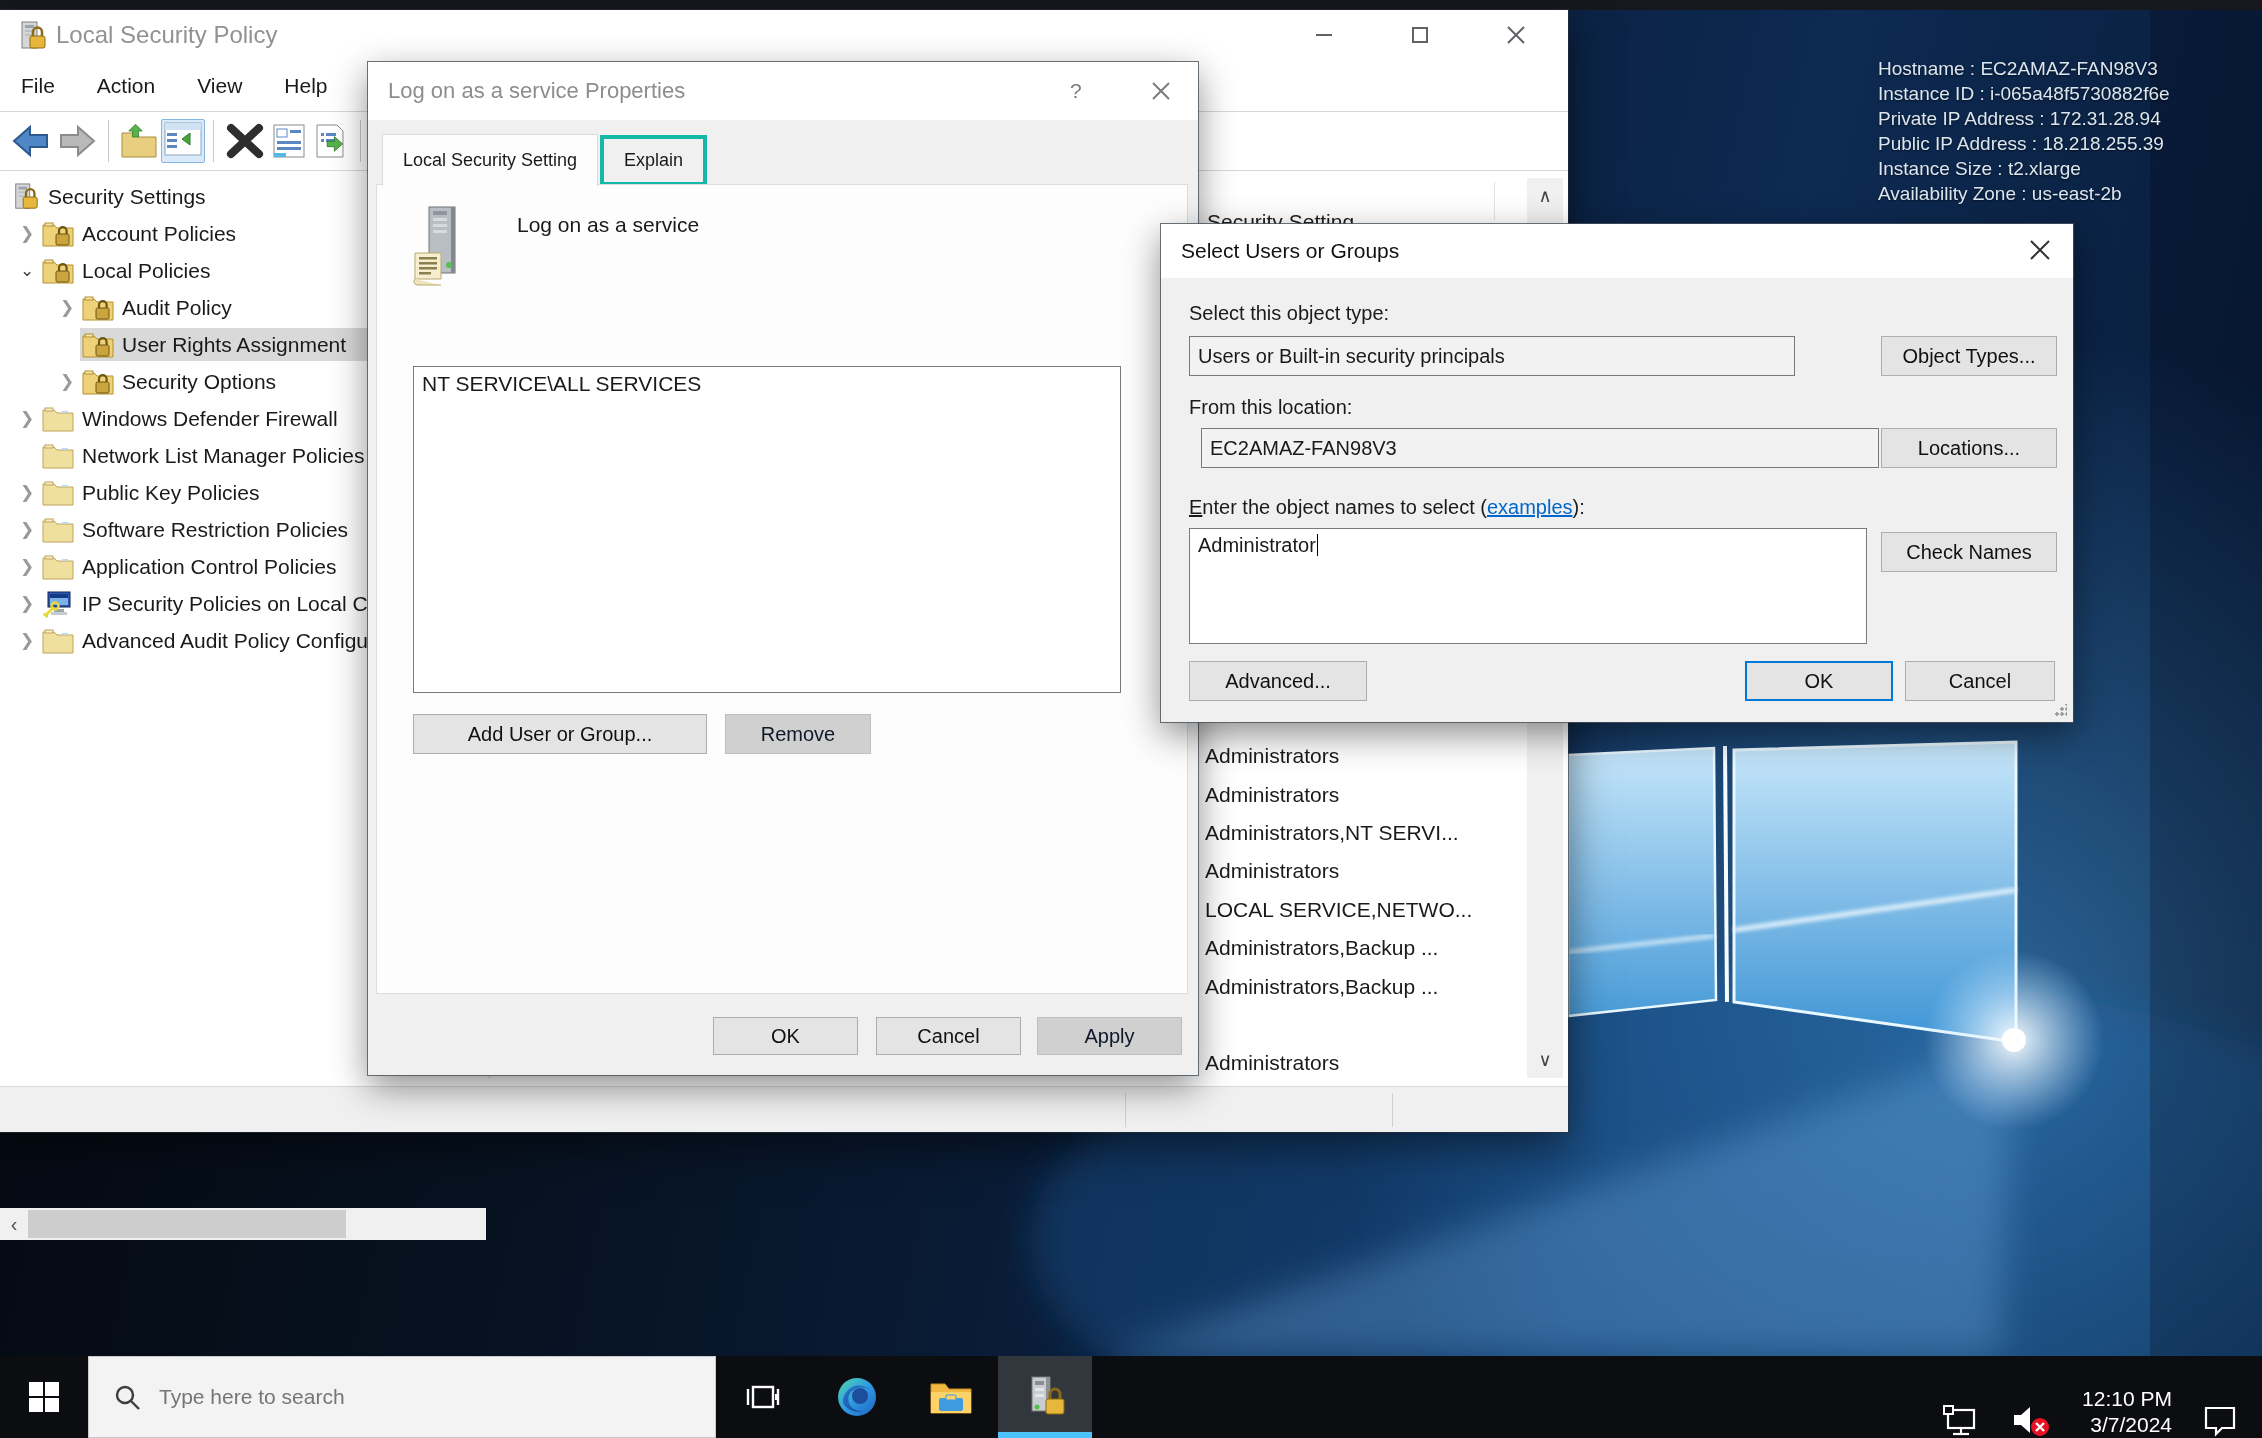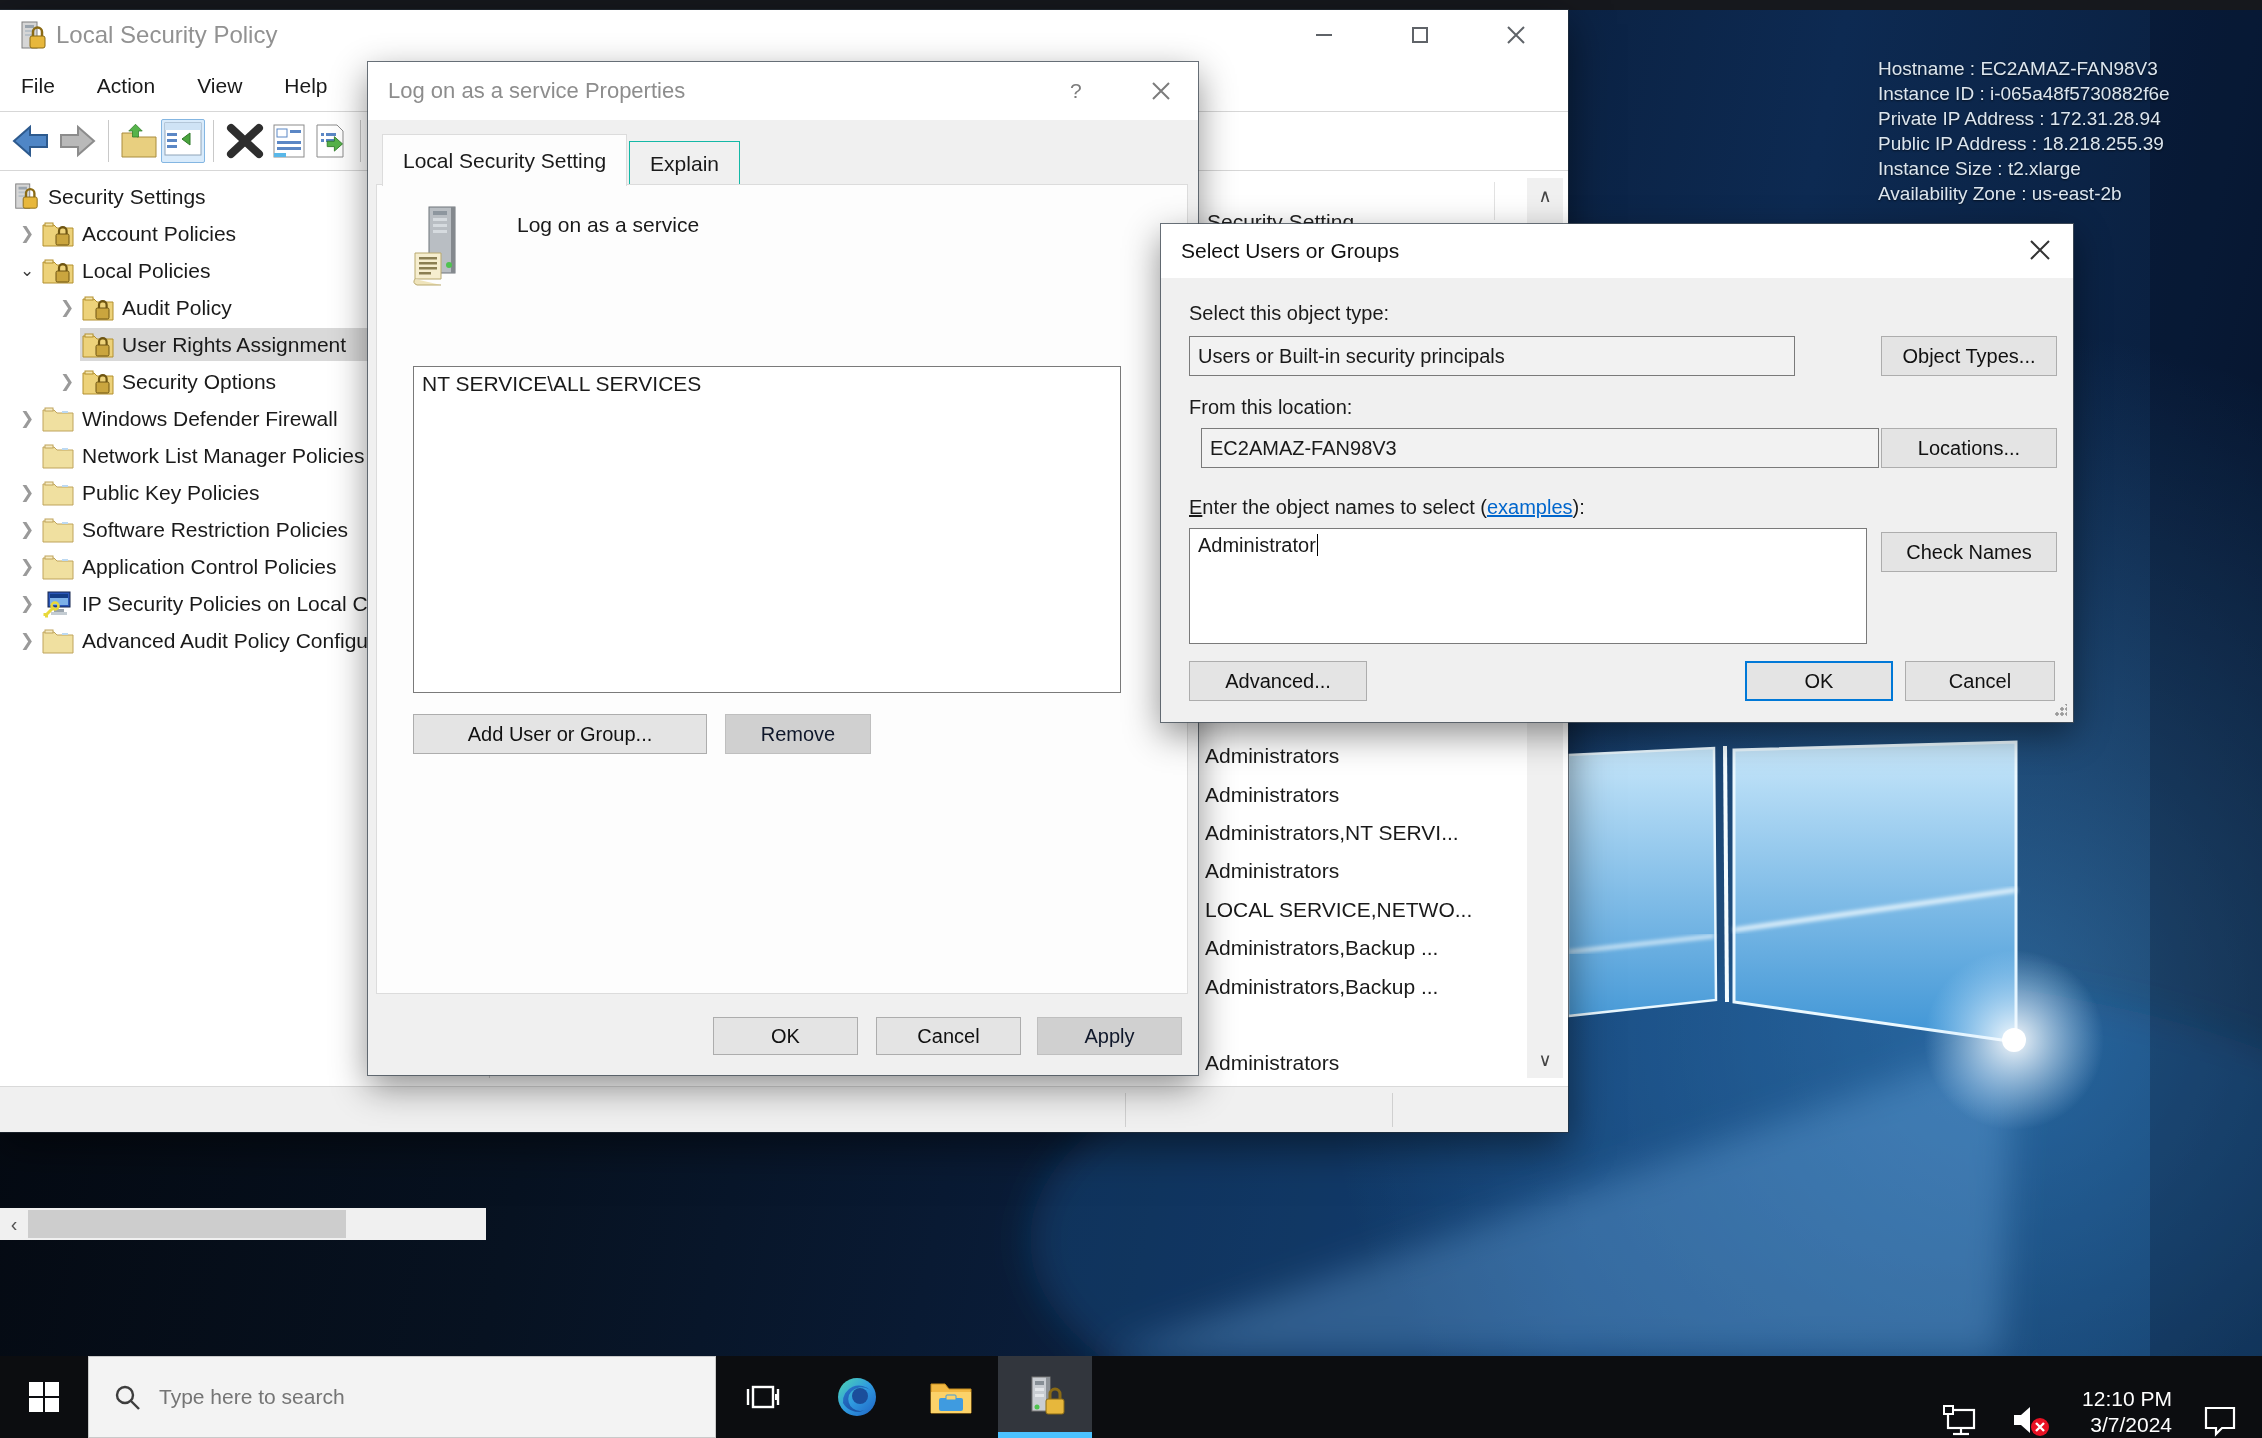--- a/index.html
+++ b/index.html
@@ -54,24 +54,24 @@
   .rrows{position:absolute;left:714px;top:565px;width:300px;font-size:21px;}
   .rrow{height:38.4px;display:flex;align-items:center;white-space:nowrap;}
   .statusbar{left:0;top:1076px;width:100%;height:46px;background:#f0f0f0;border-top:1px solid #d9d9d9;box-sizing:border-box;}
   .sdiv{position:absolute;top:6px;width:1px;height:34px;background:#d0d0d0;}
   
   .dialog{background:#f0f0f0;box-shadow:0 0 0 1px rgba(70,80,90,.8),0 12px 34px rgba(0,0,0,.45);}
   .dlg-title{height:58px;background:#fff;display:flex;align-items:center;position:relative;}
   .props{left:368px;top:62px;width:830px;height:1013px;z-index:20;}
   .props .dlg-title .t{margin-left:20px;font-size:22px;color:#8d8d8d;}
   .dlg-x{position:absolute;width:46px;height:44px;top:7px;display:flex;align-items:center;justify-content:center;color:#7c7c7c;}
-  .tabs{position:absolute;left:14px;top:72px;display:flex;align-items:flex-end;font-size:21px;}
+  .tabs{position:absolute;left:14px;top:72px;display:flex;align-items:flex-end;font-size:18px;}
   .tab{padding:0 20px;display:flex;align-items:center;justify-content:center;}
   .tab.active{background:#fdfdfd;border:1px solid #dcdcdc;border-bottom:none;height:51px;position:relative;z-index:2;}
-  .tab.inactive{background:#f0f0f0;border:1px solid #14b8a6;height:43px;margin-left:2px;}
+  .tab.inactive{background:#f0f0f0;border:4px solid #14b8a6;height:43px;margin-left:2px;}
   .tabpanel{position:absolute;left:8px;top:122px;width:812px;height:810px;background:#fdfdfd;border:1px solid #dcdcdc;box-sizing:border-box;}
   .polrow{position:absolute;left:34px;top:20px;display:flex;align-items:flex-start;}
   .polname{margin:8px 0 0 44px;font-size:21px;}
   .members{position:absolute;left:36px;top:181px;width:708px;height:327px;background:#fff;border:1px solid #7a7a7a;
     font-size:21px;padding:5px 8px;box-sizing:border-box;}
   .btn{background:#e4e4e4;border:1px solid #adadad;font-size:20px;color:#111;
     display:flex;align-items:center;justify-content:center;box-sizing:border-box;
     font-family:"Liberation Sans","DejaVu Sans",sans-serif;}
   .btn.disabled{background:#d0d0d0;border-color:#bfbfbf;color:#0f172a;}
   .btn.default{border:2px solid #0078d7;}

